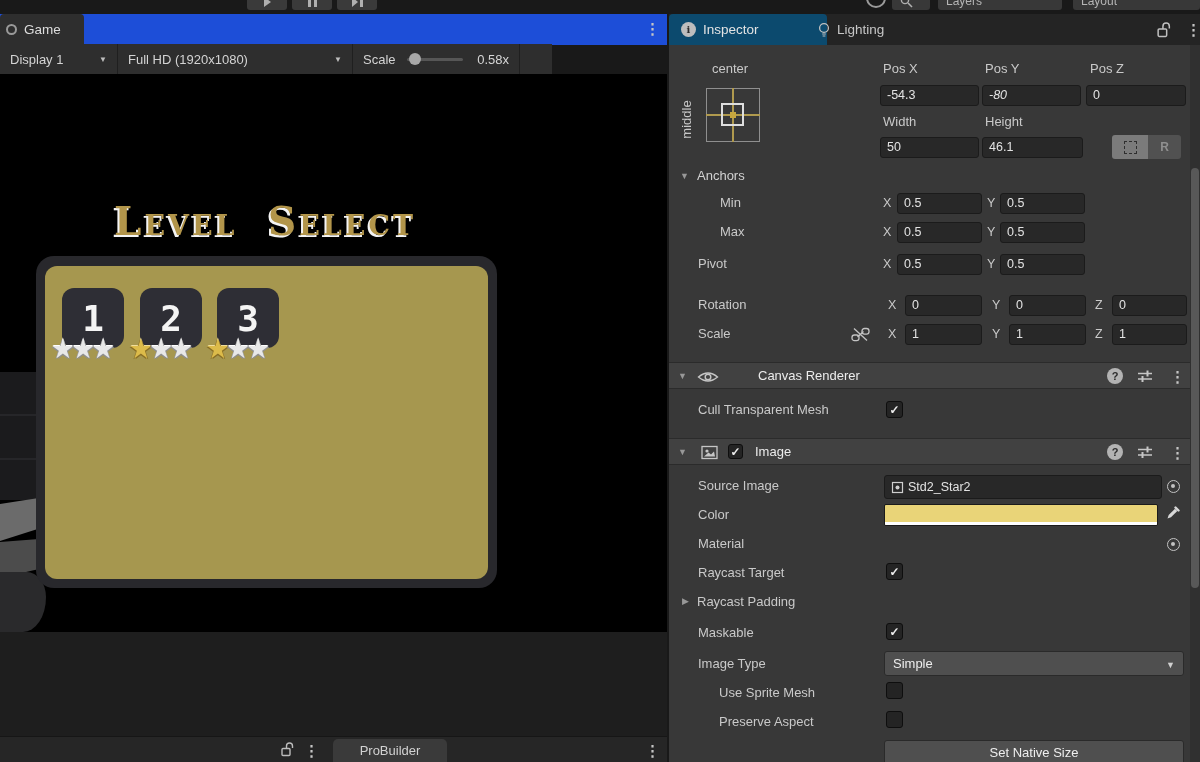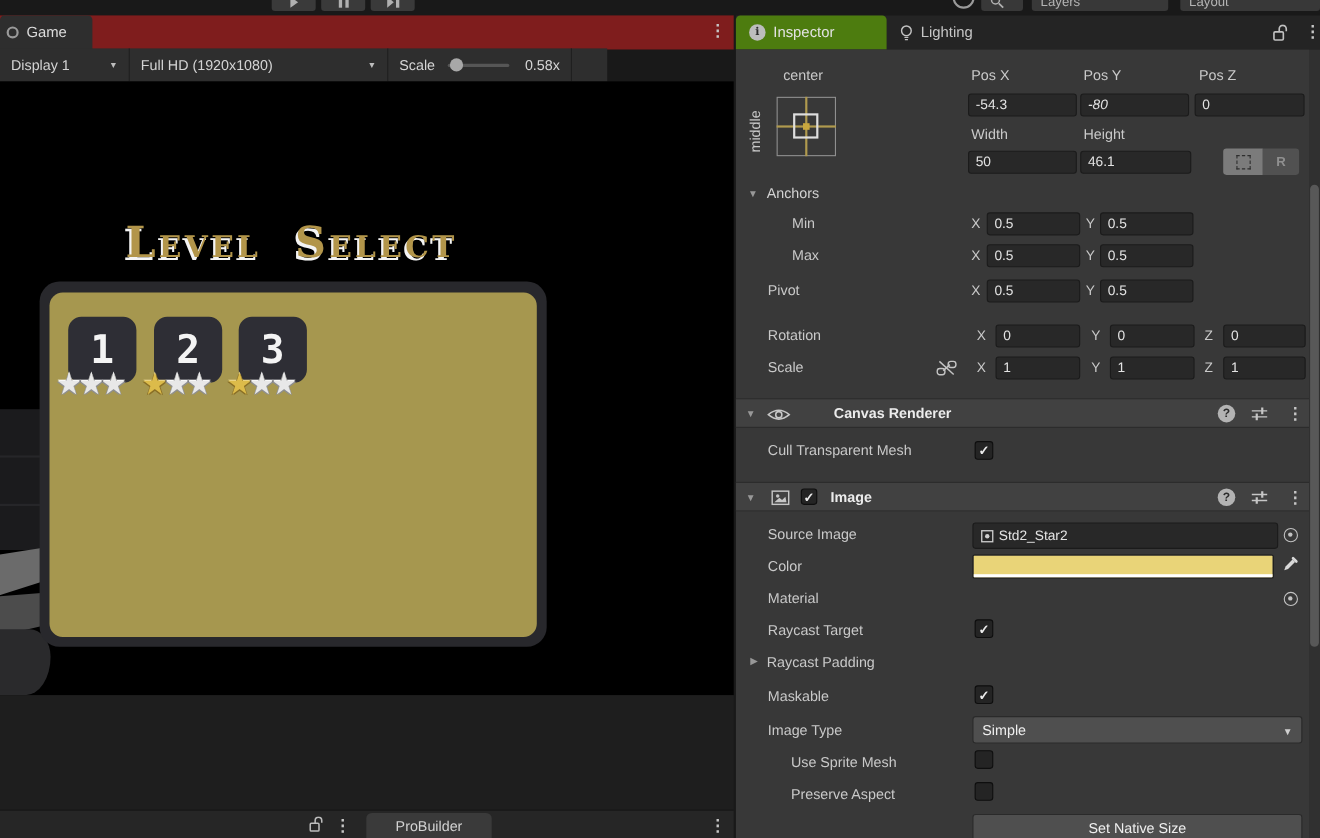--- a/index.html
+++ b/index.html
@@ -54,21 +54,21 @@
   .lbl{position:absolute; font-size:13px; color:#c9c9c9; white-space:nowrap;}
   .fld{position:absolute; height:21px; background:#282828; border:1px solid #1b1b1b; border-radius:3px;
        font-size:12.5px; color:#e3e3e3; padding:2px 6px; white-space:nowrap; overflow:hidden;}
   .fld-lg{height:24px; padding-top:4px;}
   .axis{position:absolute; font-size:12.5px; color:#c9c9c9;}
   .chk{position:absolute; width:17px; height:17px; background:#242424; border:1px solid #0e0e0e; border-radius:3px;
        color:#ededed; font-size:12px; font-weight:bold; display:flex; align-items:center; justify-content:center;}
   .chk[data-checked="true"]::before{content:"\2713";}
   .hdr{position:absolute; left:669px; width:521px; height:27px; background:#414141;
        border-top:1px solid #2b2b2b; border-bottom:1px solid #2b2b2b;}
-  .hdr-title{position:absolute; top:5px; font-weight:bold; font-size:13px; color:#ececec;}
+  .hdr-title{position:absolute; top:5px; font-weight:normal; font-size:13px; color:#ececec;}
   .tri{position:absolute; color:#989898; font-size:9px; line-height:1;}
   .help-icon{position:absolute; width:16px; height:16px; background:#b3b3b3; border-radius:50%;
              color:#2c2c2c; font-weight:bold; font-size:11px; display:flex; align-items:center; justify-content:center;}
   .help-icon::before{content:"?";}
   .info-icon{position:absolute; width:15px; height:15px; background:#bdbdbd; border-radius:50%;
              color:#2c2c2c; font-weight:bold; font-size:10px; font-family:"DejaVu Serif",serif;
              display:flex; align-items:center; justify-content:center;}
   .info-icon::before{content:"i";}
   .picker-icon{position:absolute; width:13px; height:13px; border:1.4px solid #c2c2c2; border-radius:50%;}
   .picker-icon::before{content:""; position:absolute; left:3.2px; top:3.2px; width:4px; height:4px; background:#c2c2c2; border-radius:50%;}
@@ -114,21 +114,21 @@
       <line x1="8" y1="8" x2="12" y2="12" stroke="#b0b0b0" stroke-width="1.6"></line>
     </svg>
   </div>
   <div class="tb-mini" style="left:938px;width:124px;">
     <span>Layers</span>
   </div>
   <div class="tb-mini" style="left:1073px;width:127px;">
     <span>Layout</span>
   </div>
 
-  <div class="tabstrip" style="left:0;top:14px;width:667px;background:#7f1d1d;">
+  <div class="tabstrip" style="left:0;top:14px;width:667px;background:#1d4ed8;">
     <div class="tab" style="left:0;width:84px;background:#2e2e2e;">
       <span style="width:11px;height:11px;border:2px solid #9a9a9a;border-radius:50%;flex:none;margin-left:-6px;"></span>
       <span>Game</span>
     </div>
     <span class="kebab" style="left:645px;top:7px;"></span>
   </div>
 
   <div class="gv-toolbar">
     <div class="gv-item" style="width:118px;">
       <span>Display 1</span>
@@ -197,21 +197,21 @@
     </svg>
     <span class="kebab" style="left:304px;top:6px;"></span>
     <div style="position:absolute;left:333px;top:2px;width:114px;height:24px;background:#3a3a3a;border-radius:5px 5px 0 0;
                 text-align:center;padding-top:4px;font-size:13px;color:#d2d2d2;">
       <span>ProBuilder</span>
     </div>
     <span class="kebab" style="left:645px;top:6px;"></span>
   </div>
 
   <div class="tabstrip" style="left:669px;top:14px;width:531px;background:#242424;"></div>
-  <div class="tab" style="left:669px;top:14px;width:137px;background:#4d7c0f;">
+  <div class="tab" style="left:669px;top:14px;width:158px;background:#0c4a6e;">
     <span class="info-icon" style="position:static;flex:none;"></span>
     <span style="color:#e3e3e3;">Inspector</span>
   </div>
   <div class="tab" style="left:806px;top:14px;width:124px;">
     <svg width="12" height="16" viewBox="0 0 12 16">
       <circle cx="6" cy="6" r="4.4" fill="none" stroke="#c2c2c2" stroke-width="1.3"></circle>
       <path d="M4.2 12 h3.6 M4.6 14 h2.8" stroke="#c2c2c2" stroke-width="1.2"></path>
     </svg>
     <span style="color:#c6c6c6;">Lighting</span>
   </div>

